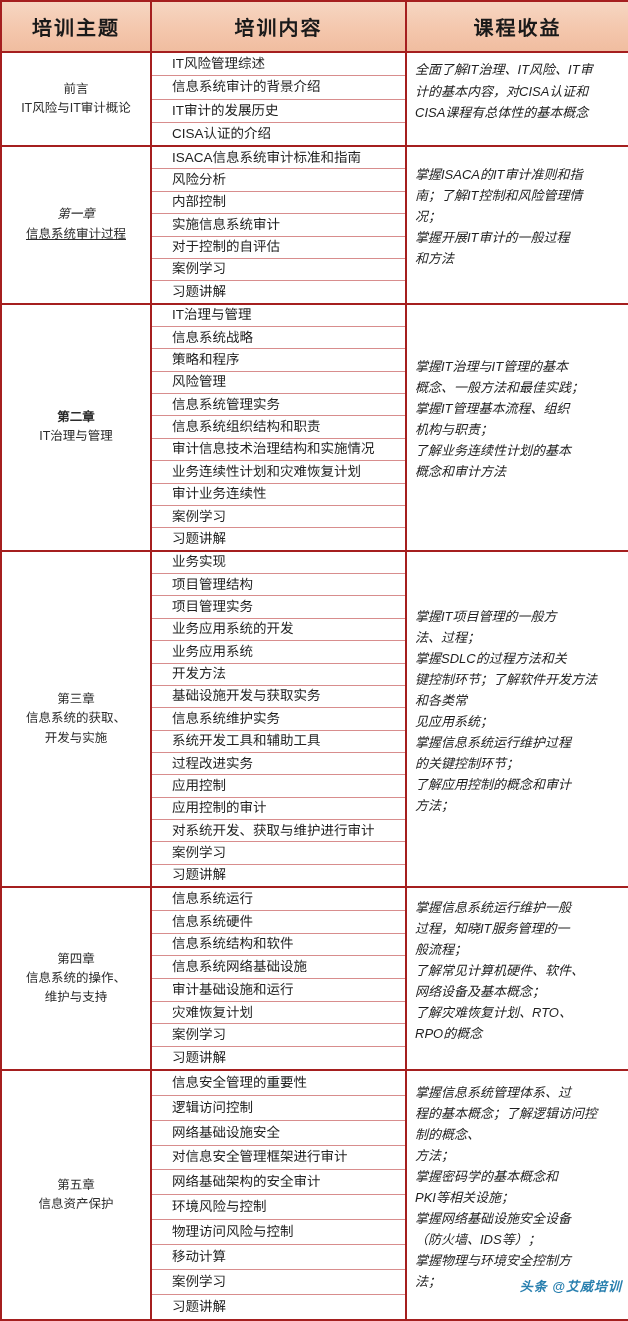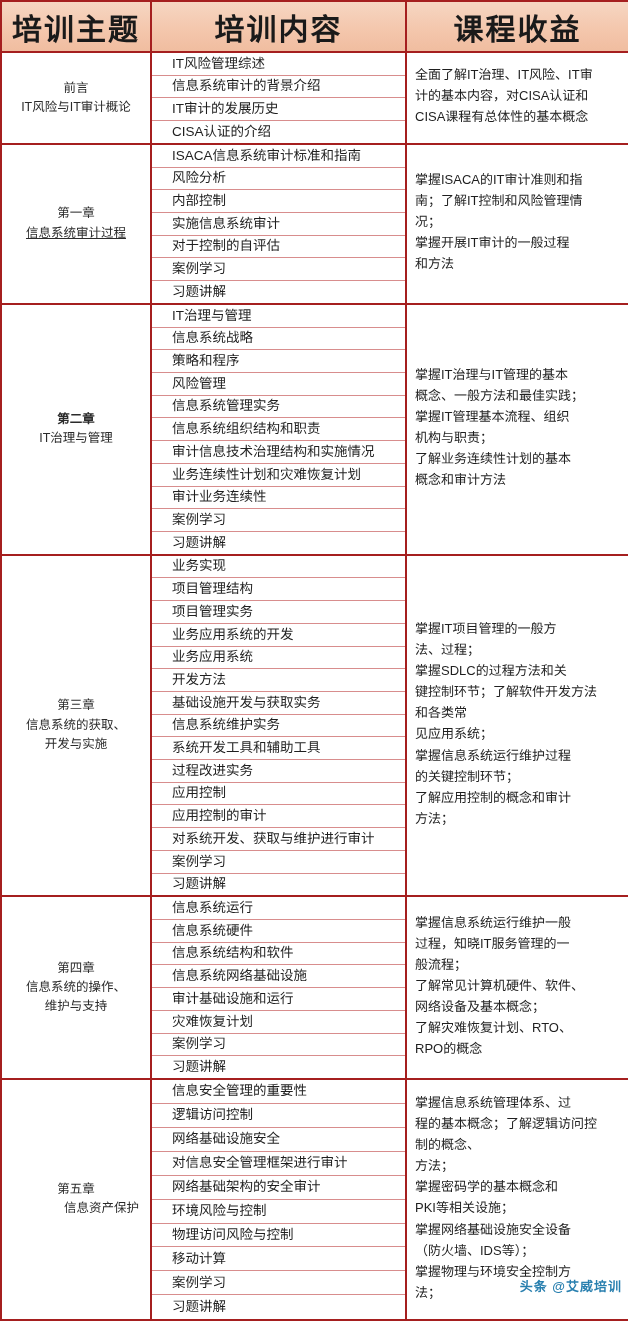--- a/index.html
+++ b/index.html
@@ -26,21 +26,21 @@
   }
 
   #syllabus-table col.c-topic   { width: 150px; }
   #syllabus-table col.c-content { width: 255px; }
   #syllabus-table col.c-benefit { width: 223px; }
 
   
   thead th {
     background: linear-gradient(180deg, #f6d6c2 0%, #f4c7ad 55%, #f0bda0 100%);
     border: 2px solid #a51f1f;
-    font-size: 30px;
+    font-size: 20px;
     font-weight: bold;
     letter-spacing: 2px;
     color: #1a1a1a;
     height: 49px;
     padding: 0 2px;
     text-align: center;
     vertical-align: middle;
   }
 
   
@@ -76,24 +76,25 @@
   tr.sec-last  td.content { border-bottom: 2px solid #a51f1f; }
 
   
   td.benefit {
     border-left: 2px solid #a51f1f;
     border-right: 2px solid #a51f1f;
     border-top: 2px solid #a51f1f;
     border-bottom: 2px solid #a51f1f;
     font-size: 13px;
     line-height: 1.62;
-    padding: 4px 6px 8px 8px;
+    padding: 4px 6px 20px 8px;
     vertical-align: middle;
     background: #ffffff;
     color: #1f1f1f;
+    font-style: italic;
   }
   td.benefit .bline { display: block; }
 
   
   .watermark-cell { position: relative; }
   .watermark {
     position: absolute;
     right: 6px;
     bottom: 22px;
     font-size: 13px;
@@ -138,21 +139,21 @@
         <td class="content">信息系统审计的背景介绍</td>
       </tr>
       <tr>
         <td class="content">IT审计的发展历史</td>
       </tr>
       <tr class="sec-last">
         <td class="content">CISA认证的介绍</td>
       </tr>
       <tr class="sec-first">
         <td class="topic" rowspan="7">
-          <span style="display: block;">第一章</span>
+          <span style="display: block; font-style: italic;">第一章</span>
           <span style="display: block; text-decoration: underline;">信息系统审计过程</span>
         </td>
         <td class="content">ISACA信息系统审计标准和指南</td>
         <td class="benefit" rowspan="7">
           <span class="bline">掌握ISACA的IT审计准则和指</span>
           <span class="bline">南；了解IT控制和风险管理情</span>
           <span class="bline">况；</span>
           <span class="bline">掌握开展IT审计的一般过程</span>
           <span class="bline">和方法</span>
         </td>
@@ -316,21 +317,21 @@
       </tr>
       <tr>
         <td class="content">案例学习</td>
       </tr>
       <tr class="sec-last">
         <td class="content">习题讲解</td>
       </tr>
       <tr class="sec-first">
         <td class="topic" rowspan="10">
           <span style="display: block;">第五章</span>
-          <span style="display: block; text-align: right;">信息资产保护</span>
+          <span style="display: block;">信息资产保护</span>
         </td>
         <td class="content">信息安全管理的重要性</td>
         <td class="benefit watermark-cell" rowspan="10">
           <span class="bline">掌握信息系统管理体系、过</span>
           <span class="bline">程的基本概念；了解逻辑访问控</span>
           <span class="bline">制的概念、</span>
           <span class="bline">方法；</span>
           <span class="bline">掌握密码学的基本概念和</span>
           <span class="bline">PKI等相关设施；</span>
           <span class="bline">掌握网络基础设施安全设备</span>

